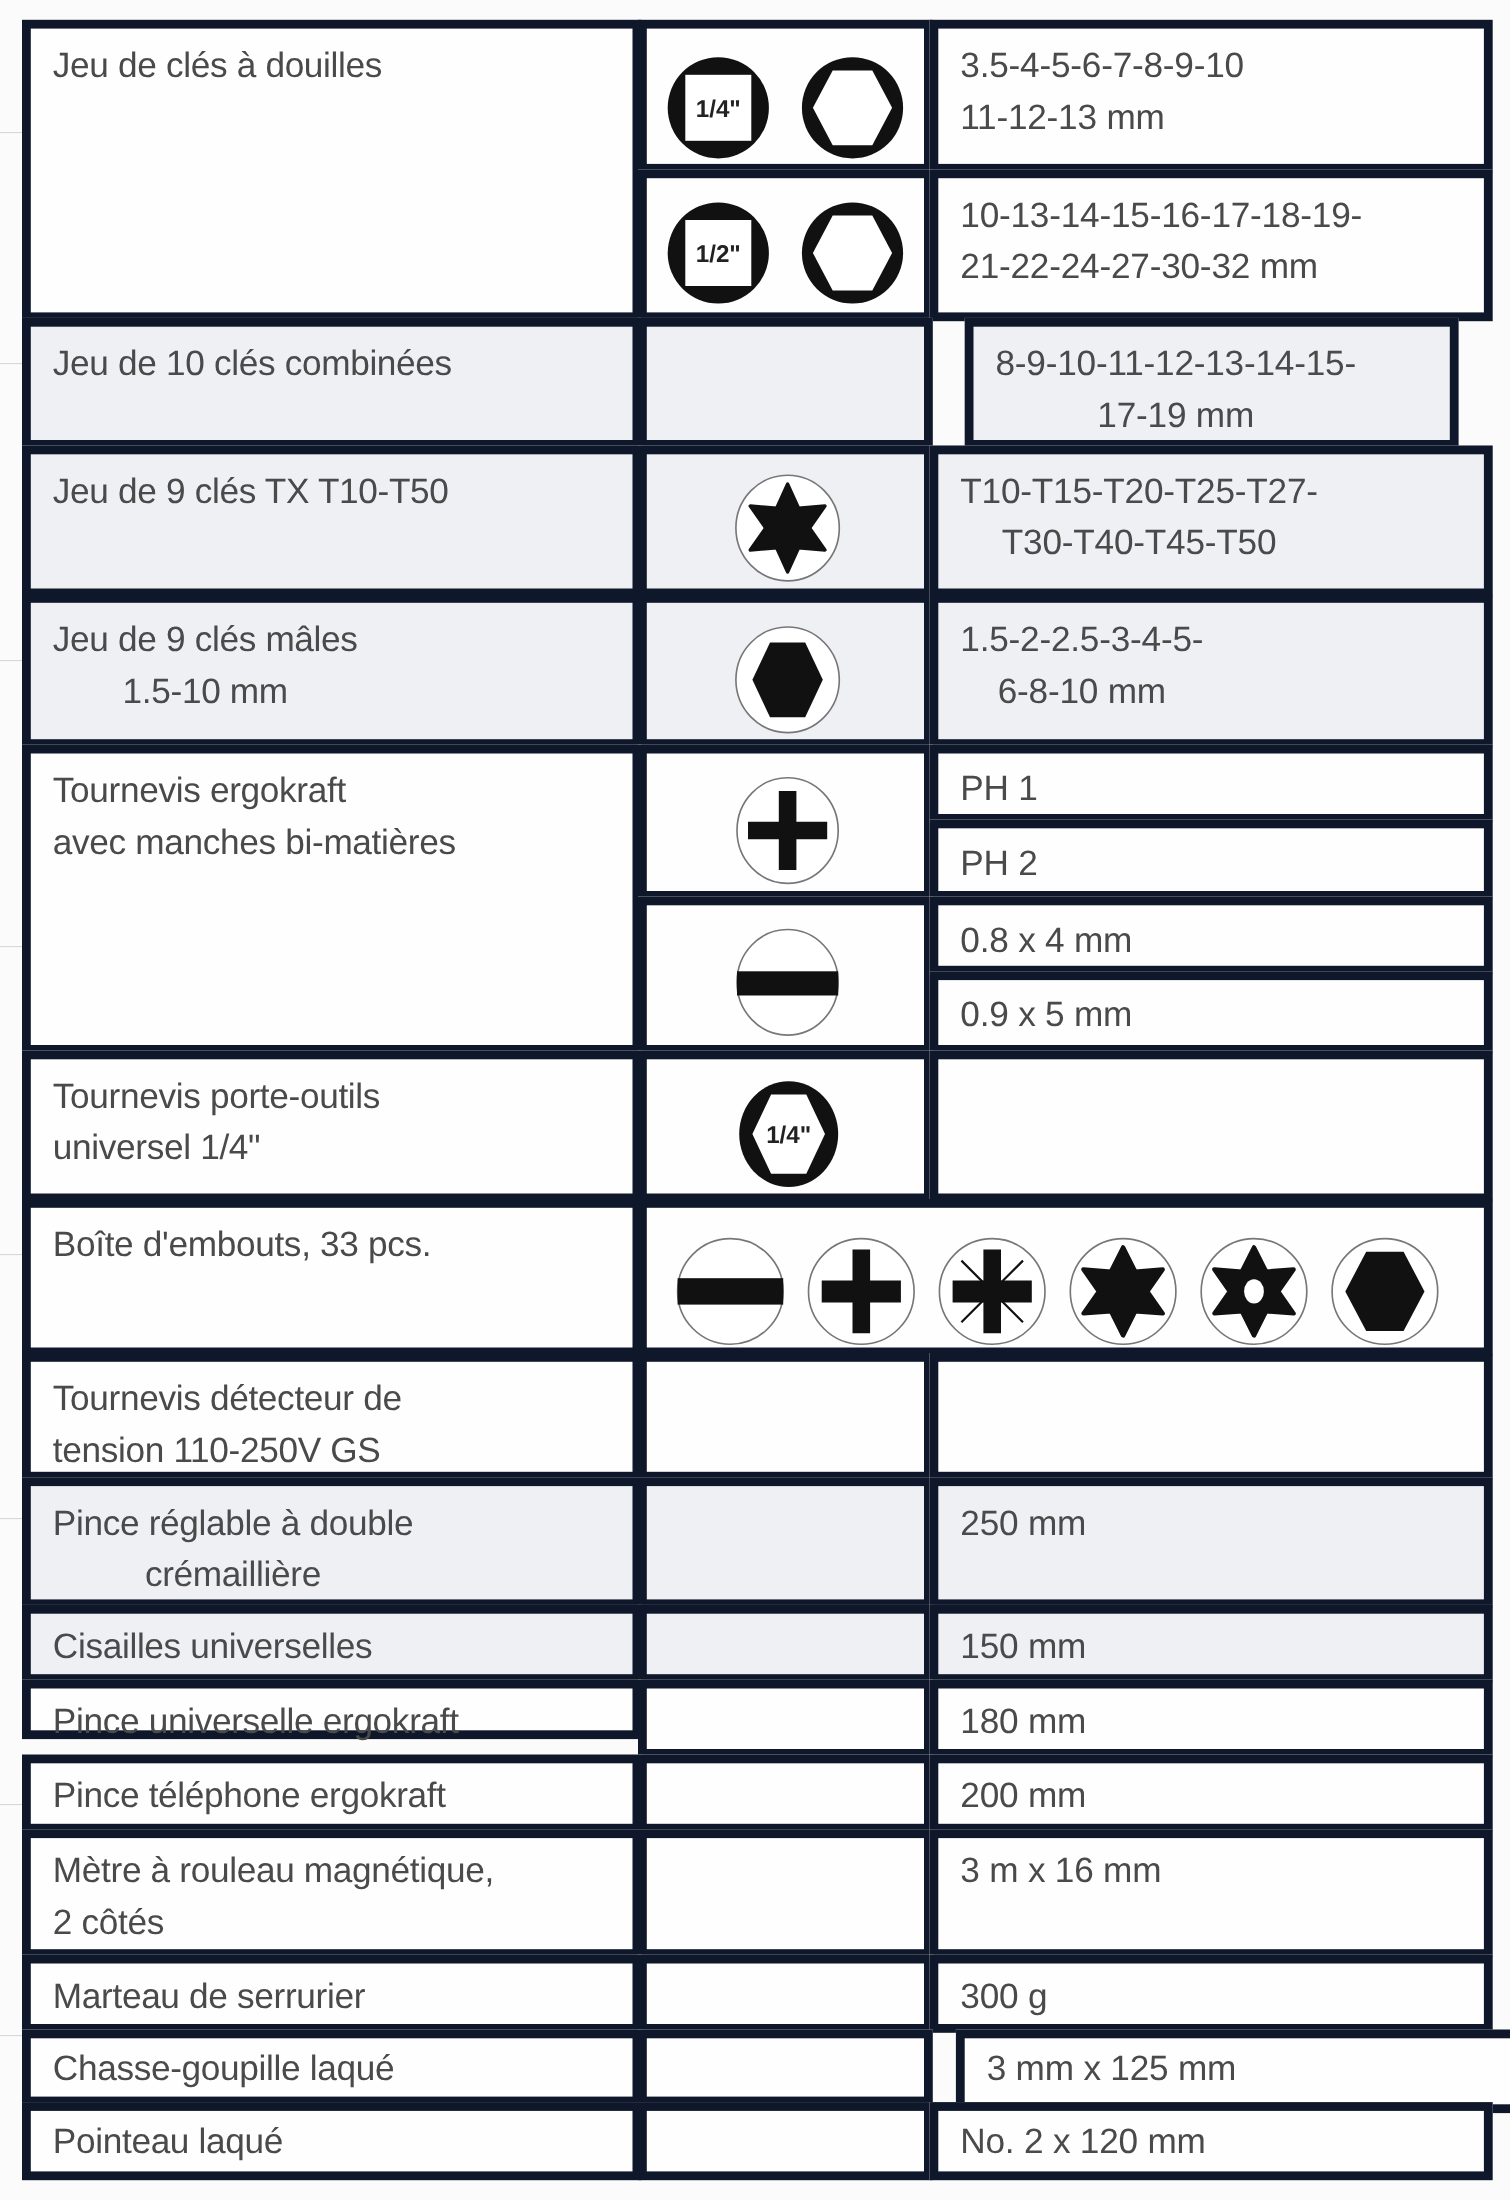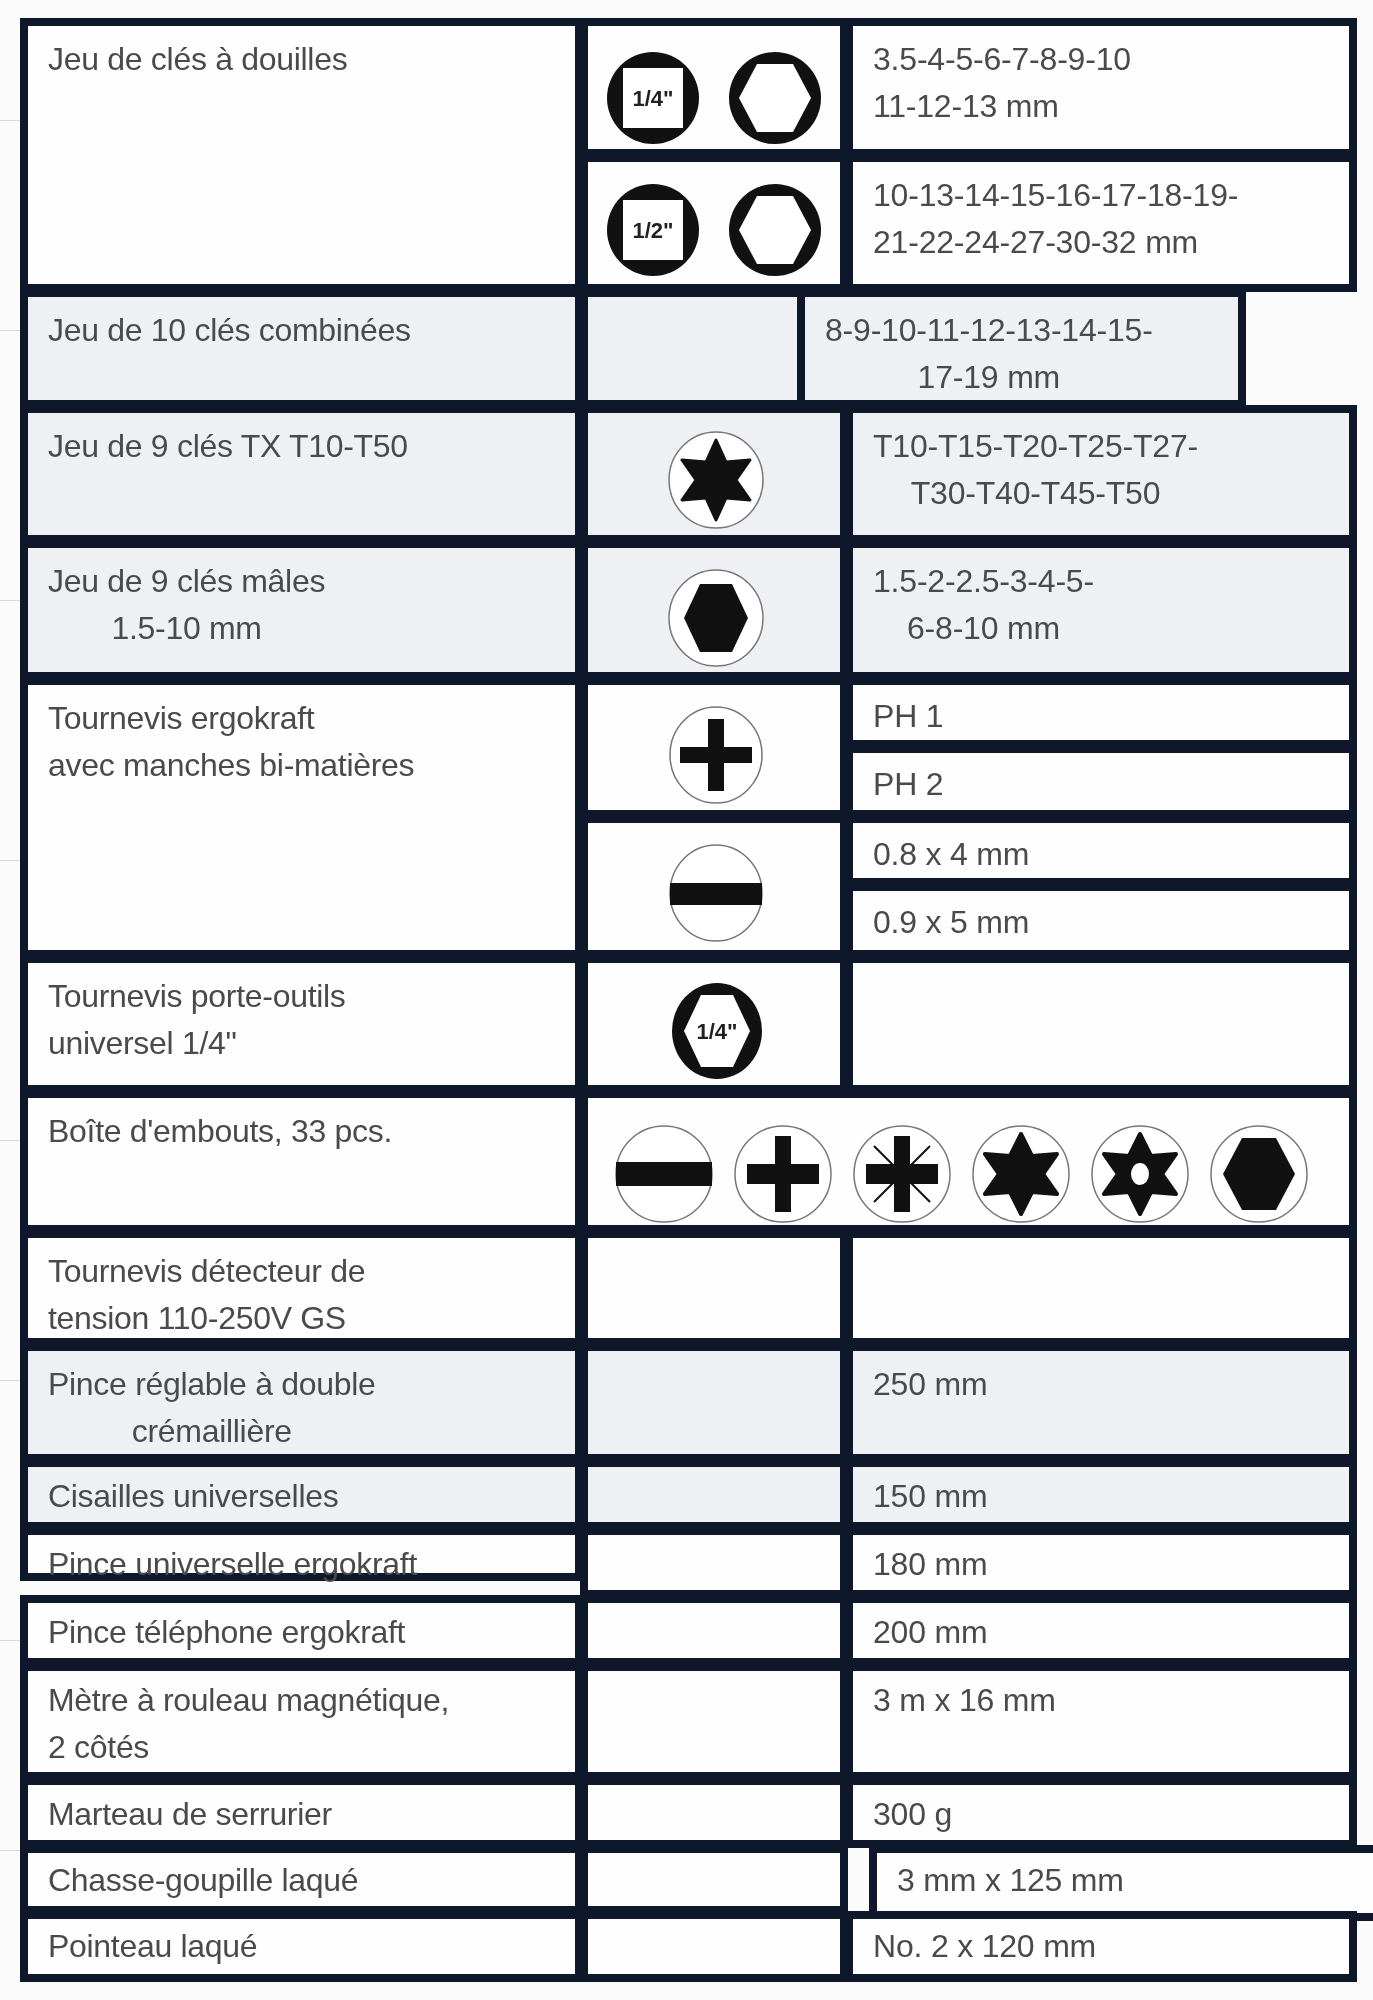--- a/index.html
+++ b/index.html
@@ -84,21 +84,21 @@
   </div>
   <div class="cell white" style="left:848px;top:157px;width:512px;height:138px">
     <div class="val">10-13-14-15-16-17-18-19-
 21-22-24-27-30-32 mm</div>
   </div>
 
   <div class="cell shade" style="left:23px;top:292px;width:563px;height:119px">
     <div class="txt">Jeu de 10 clés combinées</div>
   </div>
   <div class="cell shade" style="left:583px;top:292px;width:268px;height:119px"></div>
-  <div class="cell shade" style="left:800px;top:292px;width:449px;height:119px">
+  <div class="cell shade" style="left:880px;top:292px;width:449px;height:119px">
     <div class="val">8-9-10-11-12-13-14-15-
 17-19 mm</div>
   </div>
 
   <div class="cell shade" style="left:23px;top:408px;width:563px;height:138px">
     <div class="txt">Jeu de 9 clés TX T10-T50</div>
   </div>
   <div class="cell shade" style="left:583px;top:408px;width:268px;height:138px">
     <div class="icon" style="left:78px;top:17px">
       <svg width="100" height="100" viewBox="0 0 100 100">

